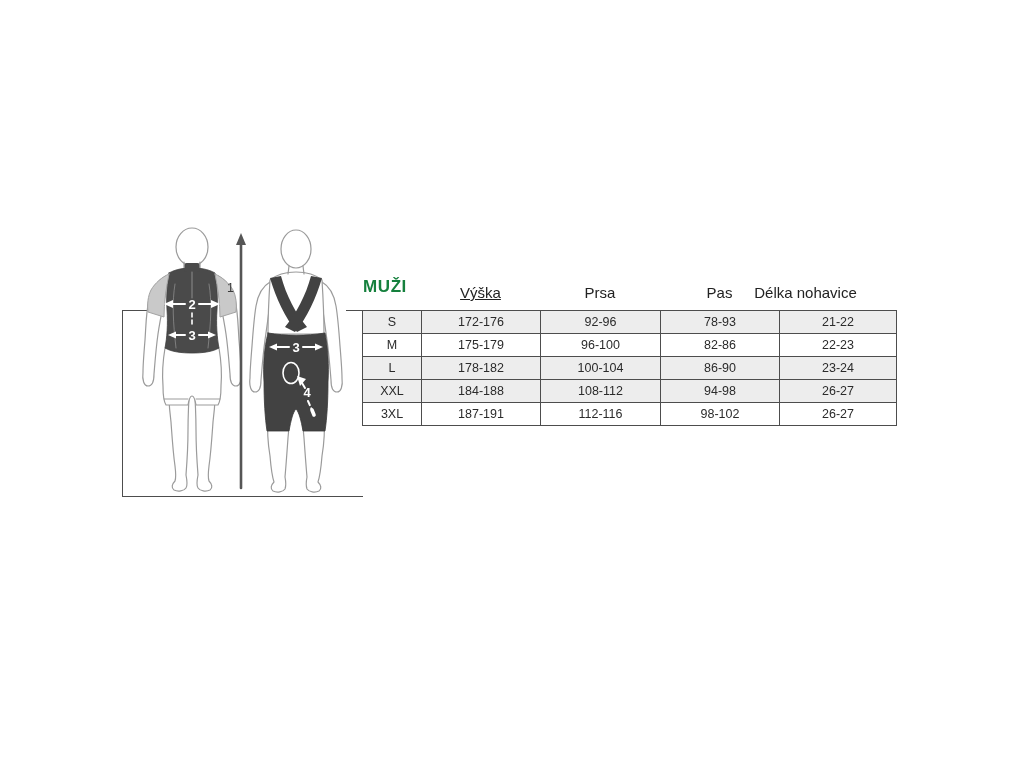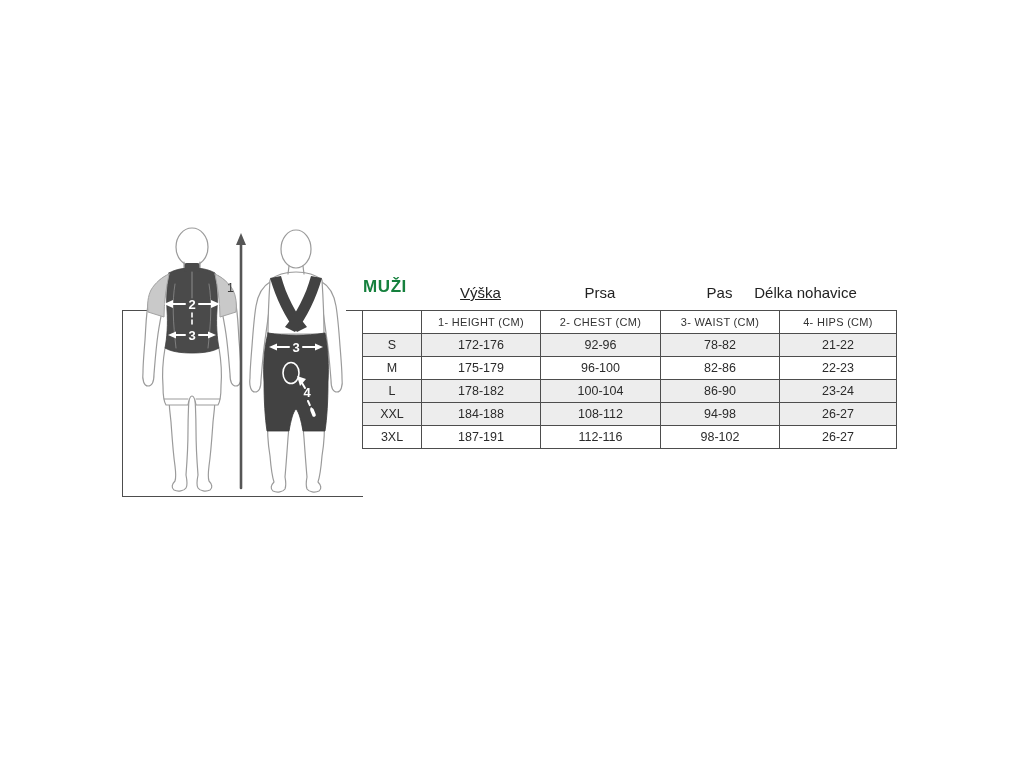--- a/index.html
+++ b/index.html
@@ -57,32 +57,25 @@
 
   <table class="size-table">
     <colgroup>
         <col style="width:59px">
         <col style="width:119px">
         <col style="width:120px">
         <col style="width:119px">
         <col style="width:117px">
       </colgroup>
     <tbody>
-        <tr class="sub">
-      <td></td>
-      <td>1- HEIGHT (CM)</td>
-      <td>2- CHEST (CM)</td>
-      <td>3- WAIST (CM)</td>
-      <td>4- HIPS (CM)</td>
-    </tr>
     <tr class="alt">
       <td>S</td>
       <td>172-176</td>
       <td>92-96</td>
-      <td>78-82</td>
+      <td>78-93</td>
       <td>21-22</td>
     </tr>
     <tr>
       <td>M</td>
       <td>175-179</td>
       <td>96-100</td>
       <td>82-86</td>
       <td>22-23</td>
     </tr>
     <tr class="alt">

